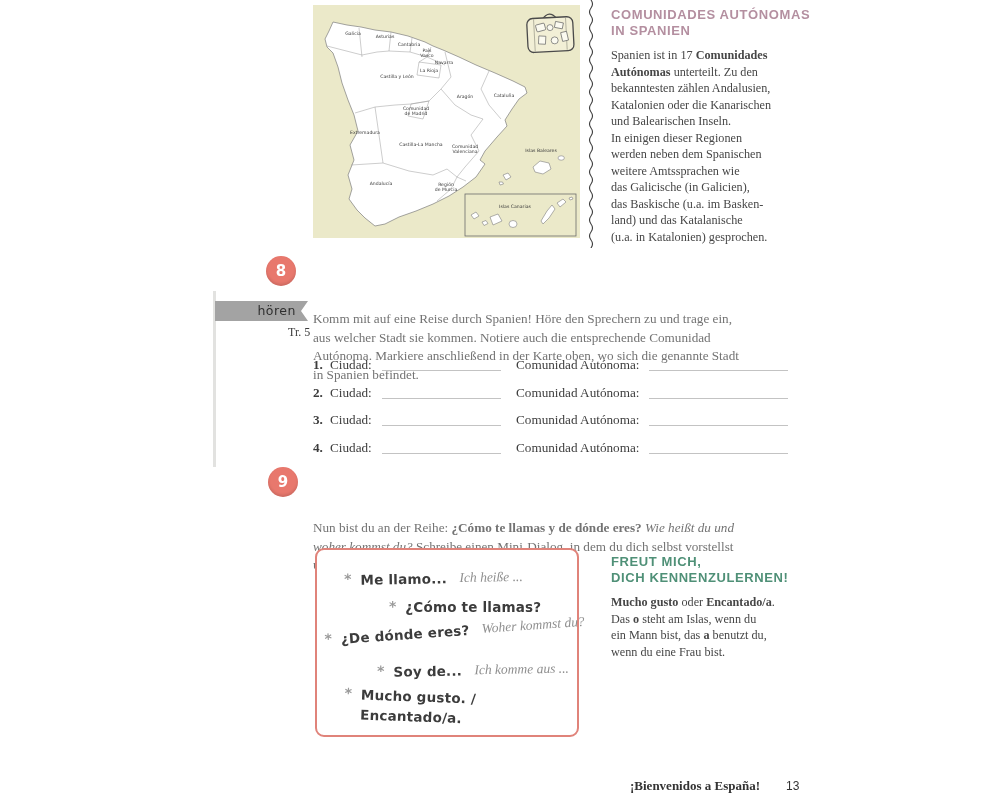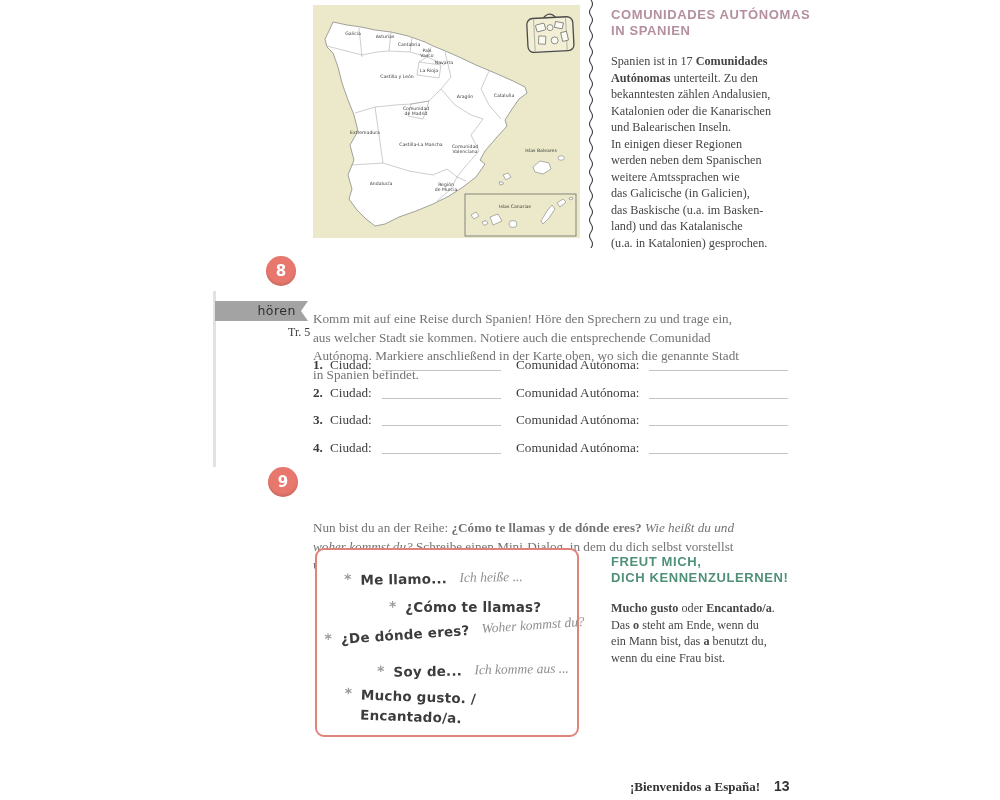--- a/index.html
+++ b/index.html
@@ -13,21 +13,21 @@
   .map-panel{left:313px;top:5px;width:267px;height:233px;}
   .maplbl{font-family:"DejaVu Sans",sans-serif;font-size:4.6px;fill:#3a3a3a;text-anchor:middle;}
 
   
   .wavy{left:587px;top:0;width:10px;height:248px;overflow:hidden;}
 
   
   .sidebox{width:195px;}
   .sidebox .sb-title{font-family:"Liberation Sans",sans-serif;font-weight:700;font-size:13px;
       line-height:15.5px;letter-spacing:.6px;white-space:pre;}
-  .sidebox .sb-body{margin-top:15px;font-size:12.2px;line-height:16.5px;color:#464646;white-space:pre;}
+  .sidebox .sb-body{margin-top:9px;font-size:12.2px;line-height:16.5px;color:#464646;white-space:pre;}
   .sidebox-top{left:611px;top:7px;}
   .sidebox-top .sb-title{color:#b48fa0;}
   .sidebox-bottom{left:611px;top:554px;}
   .sidebox-bottom .sb-title{color:#4f9077;}
 
   
   .ex-circle{width:30px;height:30px;border-radius:50%;background:#e8786d;
       box-shadow:inset 0 -2px 3px rgba(0,0,0,.12);
       color:#fff;font:700 15px "DejaVu Sans",sans-serif;
       display:flex;align-items:center;justify-content:center;}
@@ -60,23 +60,23 @@
   .dialog-box{left:315px;top:548px;width:264px;height:189px;background:#fff;
       border:2px solid #e0837a;border-radius:9px;box-sizing:border-box;}
   .dlg-item{position:absolute;display:flex;gap:9px;align-items:flex-start;transform-origin:left top;}
   .dlg-item .star{color:#9a9a9a;font:600 14px "DejaVu Sans",sans-serif;padding-top:1px;}
   .dlg-item .es{font:700 13.5px "DejaVu Sans",sans-serif;color:#3c3c3c;letter-spacing:.2px;
       white-space:pre;line-height:20px;}
   .dlg-item .de{font-style:italic;font-family:"Liberation Serif",serif;font-size:13.5px;
       color:#8f8f8f;line-height:20px;white-space:pre;}
 
   
-  .footer{left:630px;top:778px;display:flex;gap:14px;align-items:baseline;}
+  .footer{left:630px;top:778px;display:flex;gap:26px;align-items:baseline;}
   .footer .ftitle{font-weight:700;font-size:13px;color:#333;}
-  .footer .fpage{font-weight:700;font-size:14px;color:#333;font-family:"Liberation Sans",sans-serif;}
+  .footer .fpage{font-weight:400;font-size:12px;color:#333;font-family:"Liberation Sans",sans-serif;}
 </style>
 </head>
 <body>
 
 <div class="page">
 
   <svg class="abs map-panel" viewBox="0 0 267 233">
     <rect x="0" y="0" width="267" height="233" fill="#ebe9c9"></rect>
 
     <path fill="#ffffff" stroke="#7d7d7d" stroke-width="0.7" stroke-linejoin="round" d="M 20,17 L 34,20 L 48,22 L 62,25 L 78,27 L 95,31 L 112,37 L 120,41
@@ -248,21 +248,21 @@
         <span class="star">*</span>
         <span class="es">Mucho gusto. /
 Encantado/a.</span>
       </div>
     </div>
 
   <div class="abs sidebox sidebox-bottom">
     <div class="sb-title">FREUT MICH,
 DICH KENNENZULERNEN!</div>
     <div class="sb-body"><span class="b">Mucho gusto</span><span> oder </span><span class="b">Encantado/a</span><span>.
-Das </span><span class="b">o</span><span> steht am Ende, wenn du
+Das </span><span class="b">o</span><span> steht am Islas, wenn du
 ein Mann bist, das </span><span class="b">a</span><span> benutzt du,
 wenn du eine Frau bist.</span></div>
   </div>
 
   <div class="abs footer">
     <span class="ftitle">¡Bienvenidos a España!</span>
     <span class="fpage">13</span>
   </div>
 
 </div>

